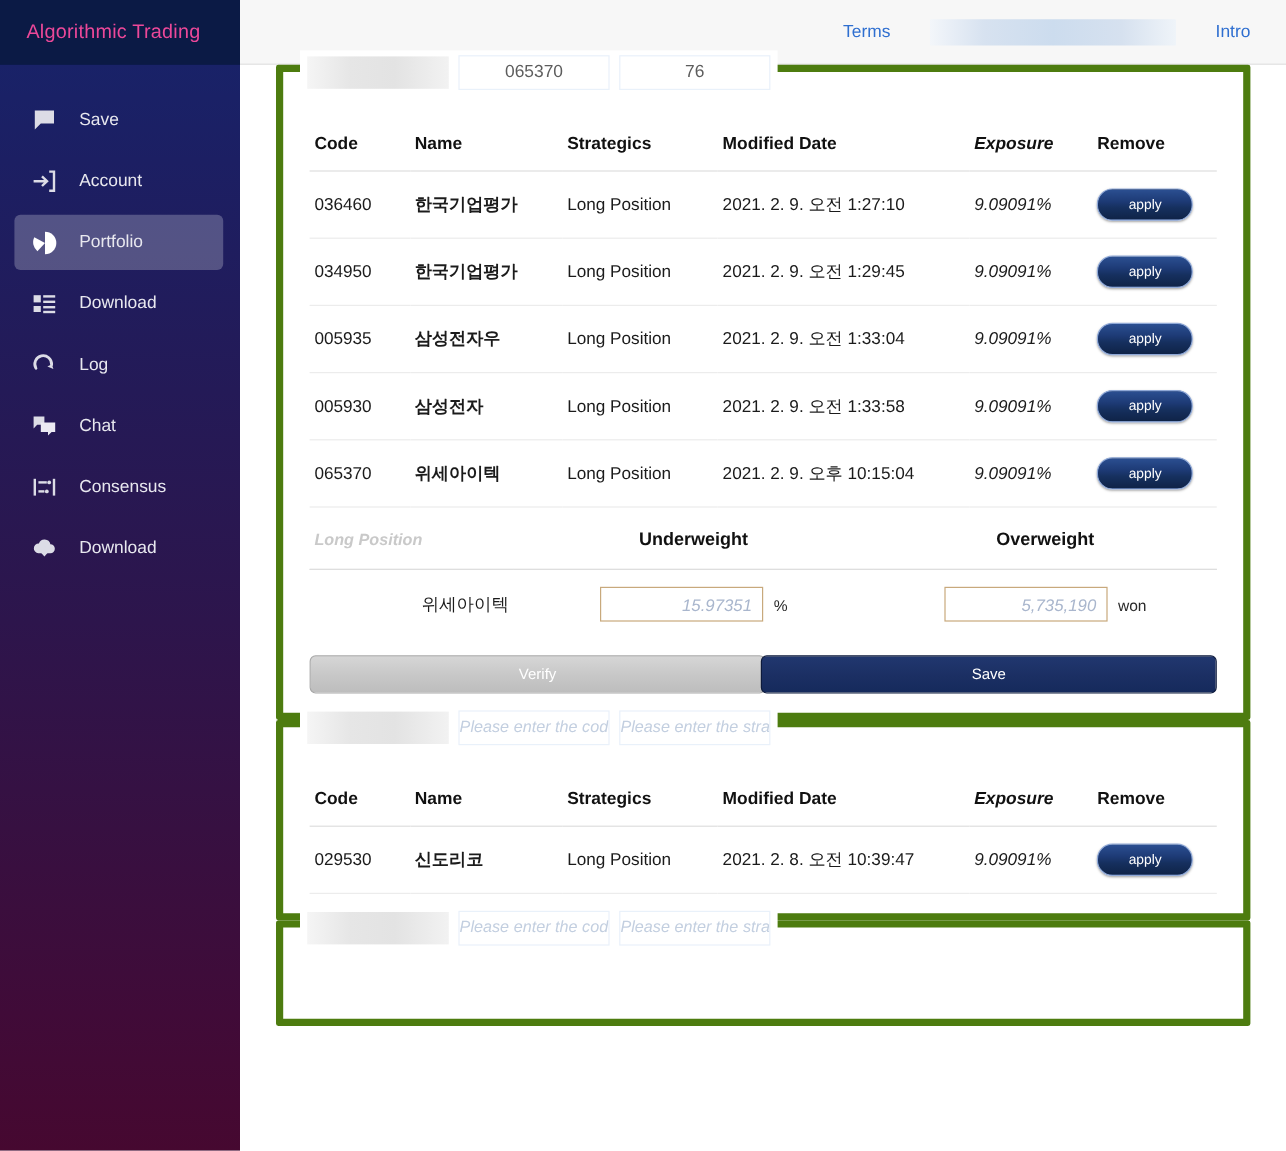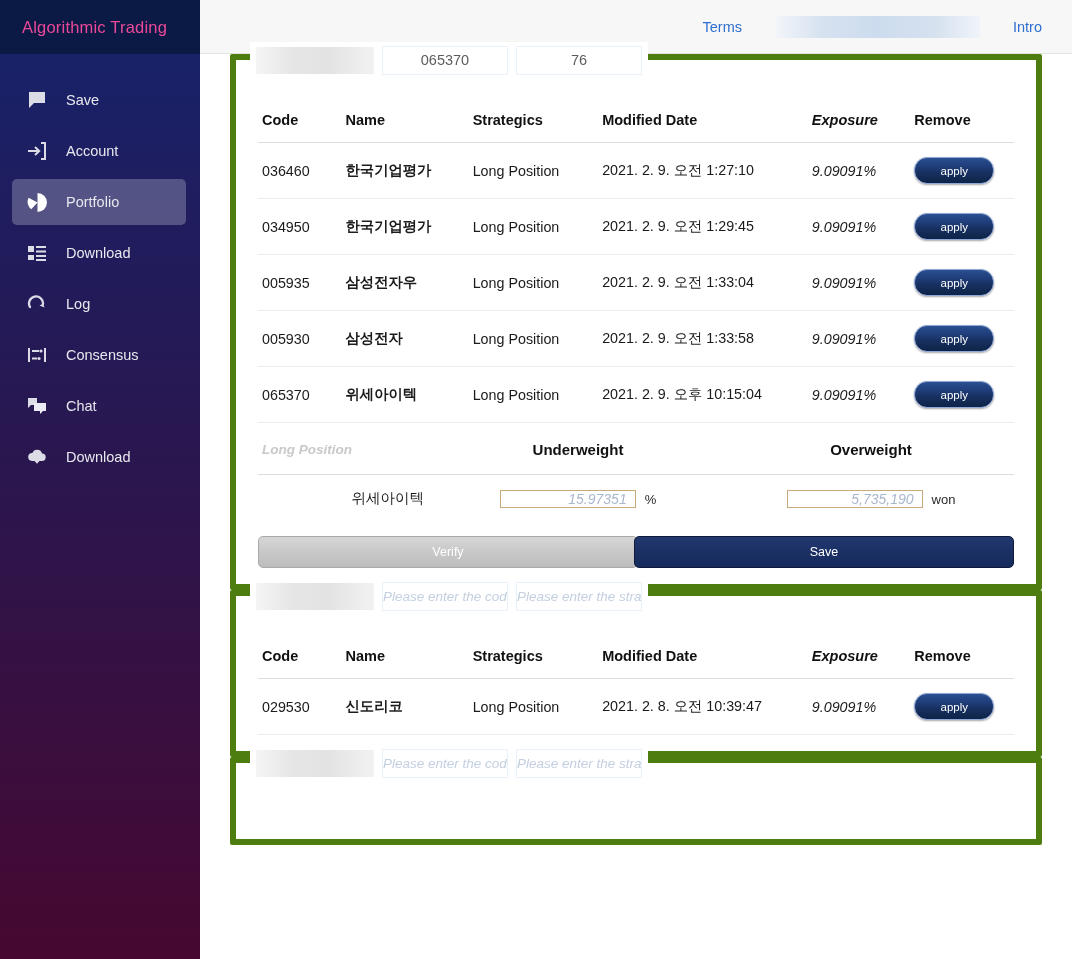--- a/index.html
+++ b/index.html
@@ -104,21 +104,21 @@
   }
   table.weights th.lp {
     text-align: left; font-style: italic; font-weight: bold;
     color: #c9c9c9; font-size: 13.5px; width: 170px;
   }
   table.weights th.uw { text-align: center; color:#111; width: 300px; }
   table.weights th.ow { text-align: center; color:#111; }
   table.weights td { padding: 14px 4px; font-size: 14.5px; }
   td.wname { text-align: right; padding-right: 24px; color: #1b1b1b; width: 170px; }
   .winput {
-    width: 136px; height: 18px; border: 1px solid #c8a97c; background: #fff;
+    width: 136px; height: 29px; border: 1px solid #c8a97c; background: #fff;
     text-align: right; padding-right: 8px; outline: none;
     font-family: "Liberation Sans", sans-serif; font-size: 14px; color: #444;
   }
   .winput::placeholder { color: #a9b6cd; font-style: italic; }
   .unit { font-size: 13px; color: #2a2a2a; margin-left: 5px; }
   td.wcell { }
   td.wcell.center { text-align: center; }
 
   .btnrow { display: flex; margin-top: 14px; }
   .btn-verify, .btn-save {
@@ -194,39 +194,39 @@
             <path d="M3 13 A7 7 0 1 1 16 10" stroke="#dcdce6" stroke-width="2.3" fill="none" stroke-linecap="round"></path>
             <path d="M12.5 11.5 L16.2 9.5 L17.5 13.5 Z" fill="#dcdce6"></path>
           </svg>
         </span>
         <span>Log</span>
       </div>
 
       <div class="nav-item">
         <span class="nav-ico">
           <svg width="20" height="20" viewBox="0 0 20 20">
+            <path d="M1 2h9v7H4L1 12V2z" fill="#dcdce6"></path>
+            <path d="M7 7h12v8h-3l-3 3v-3H7V7z" fill="#eceaf3"></path>
+          </svg>
+        </span>
+        <span>Chat</span>
+      </div>
+
+      <div class="nav-item">
+        <span class="nav-ico">
+          <svg width="20" height="20" viewBox="0 0 20 20">
             <rect x="1" y="3" width="2" height="14" fill="#dcdce6"></rect>
             <rect x="17" y="3" width="2" height="14" fill="#dcdce6"></rect>
             <rect x="5" y="5" width="7" height="2" fill="#dcdce6"></rect>
             <circle cx="14" cy="6" r="1.6" fill="#dcdce6"></circle>
             <rect x="5" y="12.5" width="5" height="2" fill="#dcdce6"></rect>
             <circle cx="12" cy="13.5" r="1.6" fill="#dcdce6"></circle>
           </svg>
         </span>
         <span>Consensus</span>
-      </div>
-
-      <div class="nav-item">
-        <span class="nav-ico">
-          <svg width="20" height="20" viewBox="0 0 20 20">
-            <path d="M1 2h9v7H4L1 12V2z" fill="#dcdce6"></path>
-            <path d="M7 7h12v8h-3l-3 3v-3H7V7z" fill="#eceaf3"></path>
-          </svg>
-        </span>
-        <span>Chat</span>
       </div>
 
       <div class="nav-item">
         <span class="nav-ico">
           <svg width="20" height="20" viewBox="0 0 20 20">
             <path d="M5 14a4 4 0 0 1 .4-8A5 5 0 0 1 15 6.6 3.7 3.7 0 0 1 15 14H5z" fill="#dcdce6"></path>
             <path d="M10 9v6M7.4 12.4 10 15.2l2.6-2.8" stroke="#dcdce6" stroke-width="2" fill="none" stroke-linecap="round"></path>
           </svg>
         </span>
         <span>Download</span>

